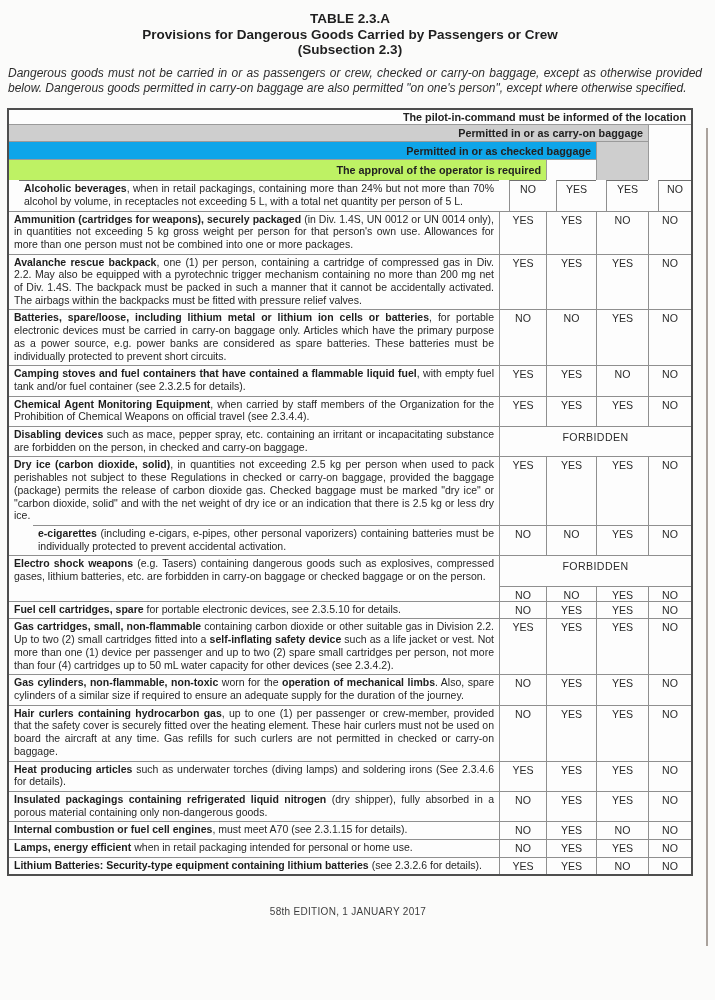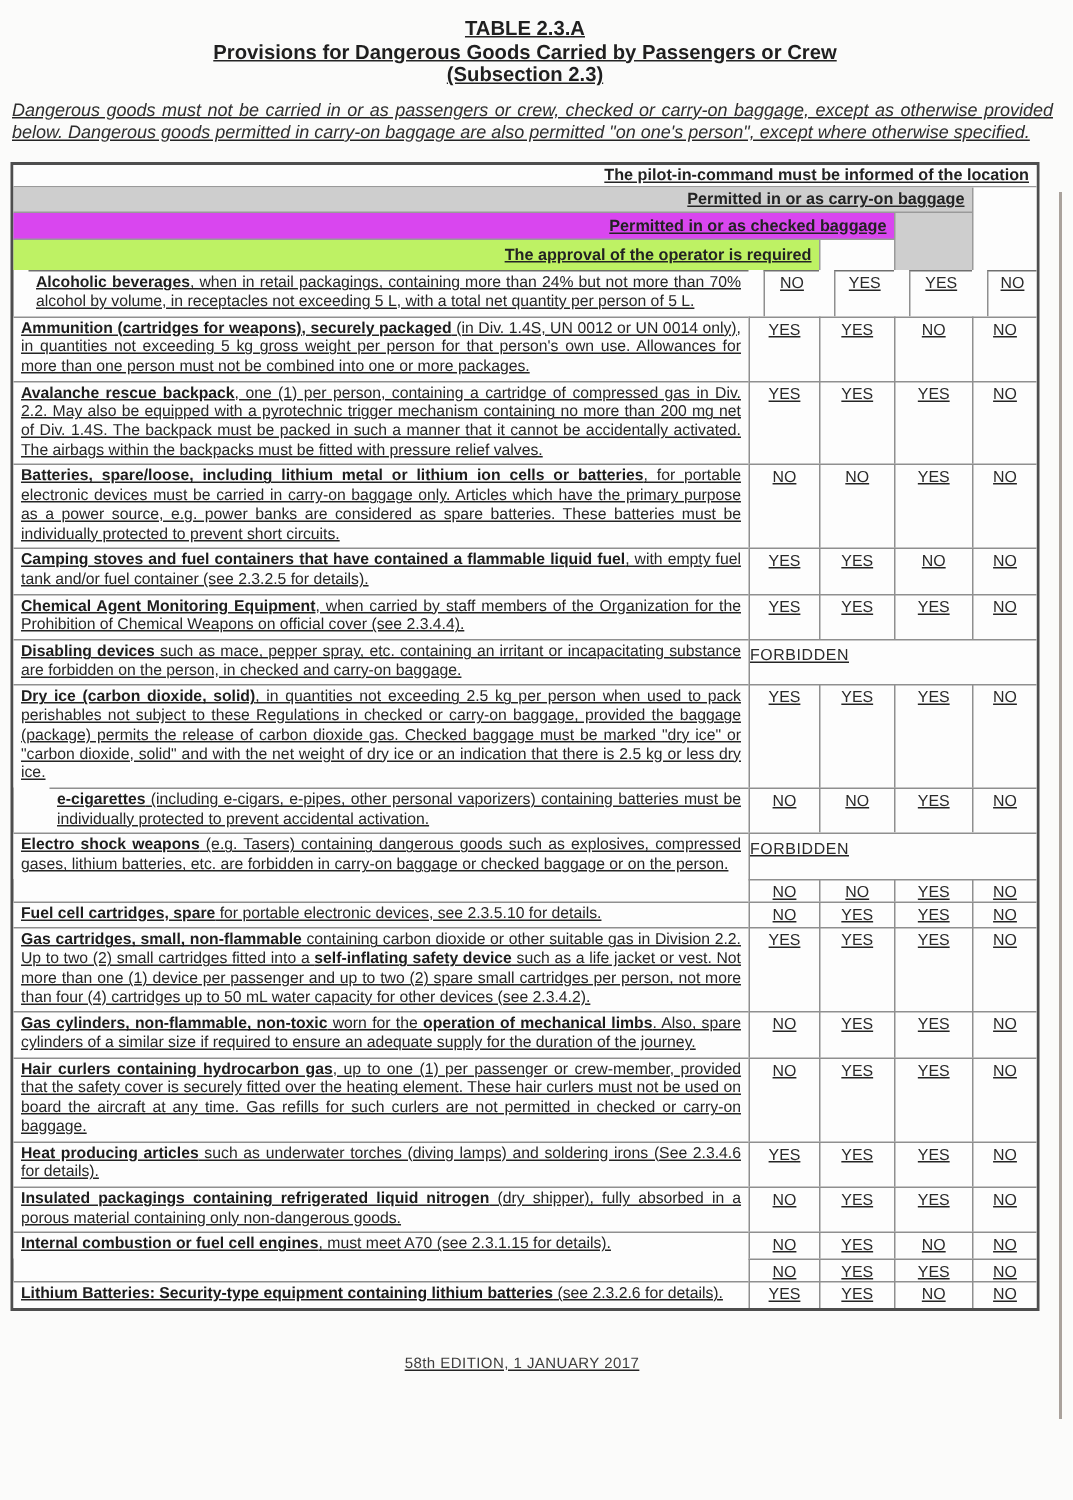--- a/index.html
+++ b/index.html
@@ -2,21 +2,21 @@
 <html><head>
 <meta charset="utf-8">
 <style>
   html,body{margin:0;padding:0;}
   body{
     width:715px;height:1000px;background:#fbfbfa;overflow:hidden;
     font-family:"Liberation Sans","DejaVu Sans",sans-serif;color:#242424;
     position:relative;
     -webkit-font-smoothing:antialiased;
   }
-  .page{position:relative;width:715px;height:1000px;text-decoration:underline;}
+  .page{position:relative;width:715px;height:1000px;}
 
   
   .title{padding-top:11px;text-align:center;font-weight:bold;font-size:13.5px;line-height:15.5px;color:#1f1f1f;}
   .title div{width:700px;}
 
   
   .intro{
     margin:8px 13px 0 8px;font-style:italic;font-size:12px;line-height:15.3px;
     text-align:justify;color:#2e2e2e;
   }
@@ -31,21 +31,21 @@
     border:2px solid #4e4e4e;
     background:#fdfdfd;
   }
   .hbar{
     text-align:right;font-weight:bold;font-size:10.8px;color:#222;
     padding-right:5px;box-sizing:border-box;display:flex;align-items:center;justify-content:flex-end;
     border-bottom:1px solid #9a9a9a;
   }
   .hbA{grid-area:1/1/2/6;background:#fdfdfd;}
   .hbB{grid-area:2/1/3/5;background:#cecece;}
-  .hbC{grid-area:3/1/4/4;background:#d946ef;}
+  .hbC{grid-area:3/1/4/4;background:#0ea5e9;}
   .hbD{grid-area:4/1/5/3;background:#bef264;border-bottom:none;}
   .hfill{box-sizing:border-box;border-left:1px solid #9a9a9a;}
   .fB5{grid-area:2/5/3/6;background:#fdfdfd;}
   .fC4{grid-area:3/4/4/5;background:#cecece;}
   .fC5{grid-area:3/5/4/6;background:#fdfdfd;}
   .fD3{grid-area:4/3/5/4;background:#fdfdfd;}
   .fD4{grid-area:4/4/5/5;background:#cecece;}
   .fD5{grid-area:4/5/5/6;background:#fdfdfd;}
 
   .cell{box-sizing:border-box;border-top:1px solid #8f8f8f;background:#fdfdfd;}
@@ -53,21 +53,21 @@
   .desc{
     font-size:10.5px;line-height:12.7px;text-align:justify;
     padding:1px 5px 3px 5px;color:#262626;
   }
   .desc b{font-weight:bold;color:#1d1d1d;}
   .val{
     font-size:10.6px;text-align:center;padding-top:2px;color:#2a2a2a;
     border-left:1px solid #8f8f8f;
   }
   .forb{
-    font-size:10.6px;text-align:left;padding-top:4px;color:#2a2a2a;
+    font-size:10.6px;text-align:center;padding-top:4px;color:#2a2a2a;
     border-left:1px solid #8f8f8f;letter-spacing:0.4px;
   }
 
   
   .footer{
     margin-top:30px;text-align:center;padding-right:19px;
     font-size:10px;color:#3d3d3d;letter-spacing:0.3px;
   }
 
   
@@ -115,21 +115,21 @@
       <div class="cell desc" style="grid-area: 8 / 1;"><b>Batteries, spare/loose, including lithium metal or lithium ion cells or batteries</b><span>, for portable electronic devices must be carried in carry-on baggage only. Articles which have the primary purpose as a power source, e.g. power banks are considered as spare batteries. These batteries must be individually protected to prevent short circuits.</span></div>
       <div class="cell val" style="grid-area: 8 / 2;">NO</div>
       <div class="cell val" style="grid-area: 8 / 3;">NO</div>
       <div class="cell val" style="grid-area: 8 / 4;">YES</div>
       <div class="cell val" style="grid-area: 8 / 5;">NO</div>
       <div class="cell desc" style="grid-area: 9 / 1;"><b>Camping stoves and fuel containers that have contained a flammable liquid fuel</b><span>, with empty fuel tank and/or fuel container (see 2.3.2.5 for details).</span></div>
       <div class="cell val" style="grid-area: 9 / 2;">YES</div>
       <div class="cell val" style="grid-area: 9 / 3;">YES</div>
       <div class="cell val" style="grid-area: 9 / 4;">NO</div>
       <div class="cell val" style="grid-area: 9 / 5;">NO</div>
-      <div class="cell desc" style="grid-area: 10 / 1;"><b>Chemical Agent Monitoring Equipment</b><span>, when carried by staff members of the Organization for the Prohibition of Chemical Weapons on official cover (see 2.3.4.4).</span></div>
+      <div class="cell desc" style="grid-area: 10 / 1;"><b>Chemical Agent Monitoring Equipment</b><span>, when carried by staff members of the Organization for the Prohibition of Chemical Weapons on official travel (see 2.3.4.4).</span></div>
       <div class="cell val" style="grid-area: 10 / 2;">YES</div>
       <div class="cell val" style="grid-area: 10 / 3;">YES</div>
       <div class="cell val" style="grid-area: 10 / 4;">YES</div>
       <div class="cell val" style="grid-area: 10 / 5;">NO</div>
       <div class="cell desc" style="grid-area: 11 / 1;"><b>Disabling devices</b><span> such as mace, pepper spray, etc. containing an irritant or incapacitating substance are forbidden on the person, in checked and carry-on baggage.</span></div>
       <div class="cell forb" style="grid-area: 11 / 2 / auto / 6;">FORBIDDEN</div>
       <div class="cell desc" style="grid-area: 12 / 1;"><b>Dry ice (carbon dioxide, solid)</b><span>, in quantities not exceeding 2.5 kg per person when used to pack perishables not subject to these Regulations in checked or carry-on baggage, provided the baggage (package) permits the release of carbon dioxide gas. Checked baggage must be marked "dry ice" or "carbon dioxide, solid" and with the net weight of dry ice or an indication that there is 2.5 kg or less dry ice.</span></div>
       <div class="cell val" style="grid-area: 12 / 2;">YES</div>
       <div class="cell val" style="grid-area: 12 / 3;">YES</div>
       <div class="cell val" style="grid-area: 12 / 4;">YES</div>
@@ -173,20 +173,21 @@
       <div class="cell desc" style="grid-area: 21 / 1;"><b>Insulated packagings containing refrigerated liquid nitrogen</b><span> (dry shipper), fully absorbed in a porous material containing only non-dangerous goods.</span></div>
       <div class="cell val" style="grid-area: 21 / 2;">NO</div>
       <div class="cell val" style="grid-area: 21 / 3;">YES</div>
       <div class="cell val" style="grid-area: 21 / 4;">YES</div>
       <div class="cell val" style="grid-area: 21 / 5;">NO</div>
       <div class="cell desc" style="grid-area: 22 / 1;"><b>Internal combustion or fuel cell engines</b><span>, must meet A70 (see 2.3.1.15 for details).</span></div>
       <div class="cell val" style="grid-area: 22 / 2;">NO</div>
       <div class="cell val" style="grid-area: 22 / 3;">YES</div>
       <div class="cell val" style="grid-area: 22 / 4;">NO</div>
       <div class="cell val" style="grid-area: 22 / 5;">NO</div>
+      <div class="cell desc" style="grid-area: 23 / 1;"><b>Lamps, energy efficient</b><span> when in retail packaging intended for personal or home use.</span></div>
       <div class="cell val" style="grid-area: 23 / 2;">NO</div>
       <div class="cell val" style="grid-area: 23 / 3;">YES</div>
       <div class="cell val" style="grid-area: 23 / 4;">YES</div>
       <div class="cell val" style="grid-area: 23 / 5;">NO</div>
       <div class="cell desc" style="grid-area: 24 / 1;"><b>Lithium Batteries: Security-type equipment containing lithium batteries</b><span> (see 2.3.2.6 for details).</span></div>
       <div class="cell val" style="grid-area: 24 / 2;">YES</div>
       <div class="cell val" style="grid-area: 24 / 3;">YES</div>
       <div class="cell val" style="grid-area: 24 / 4;">NO</div>
       <div class="cell val" style="grid-area: 24 / 5;">NO</div>
     </div>

